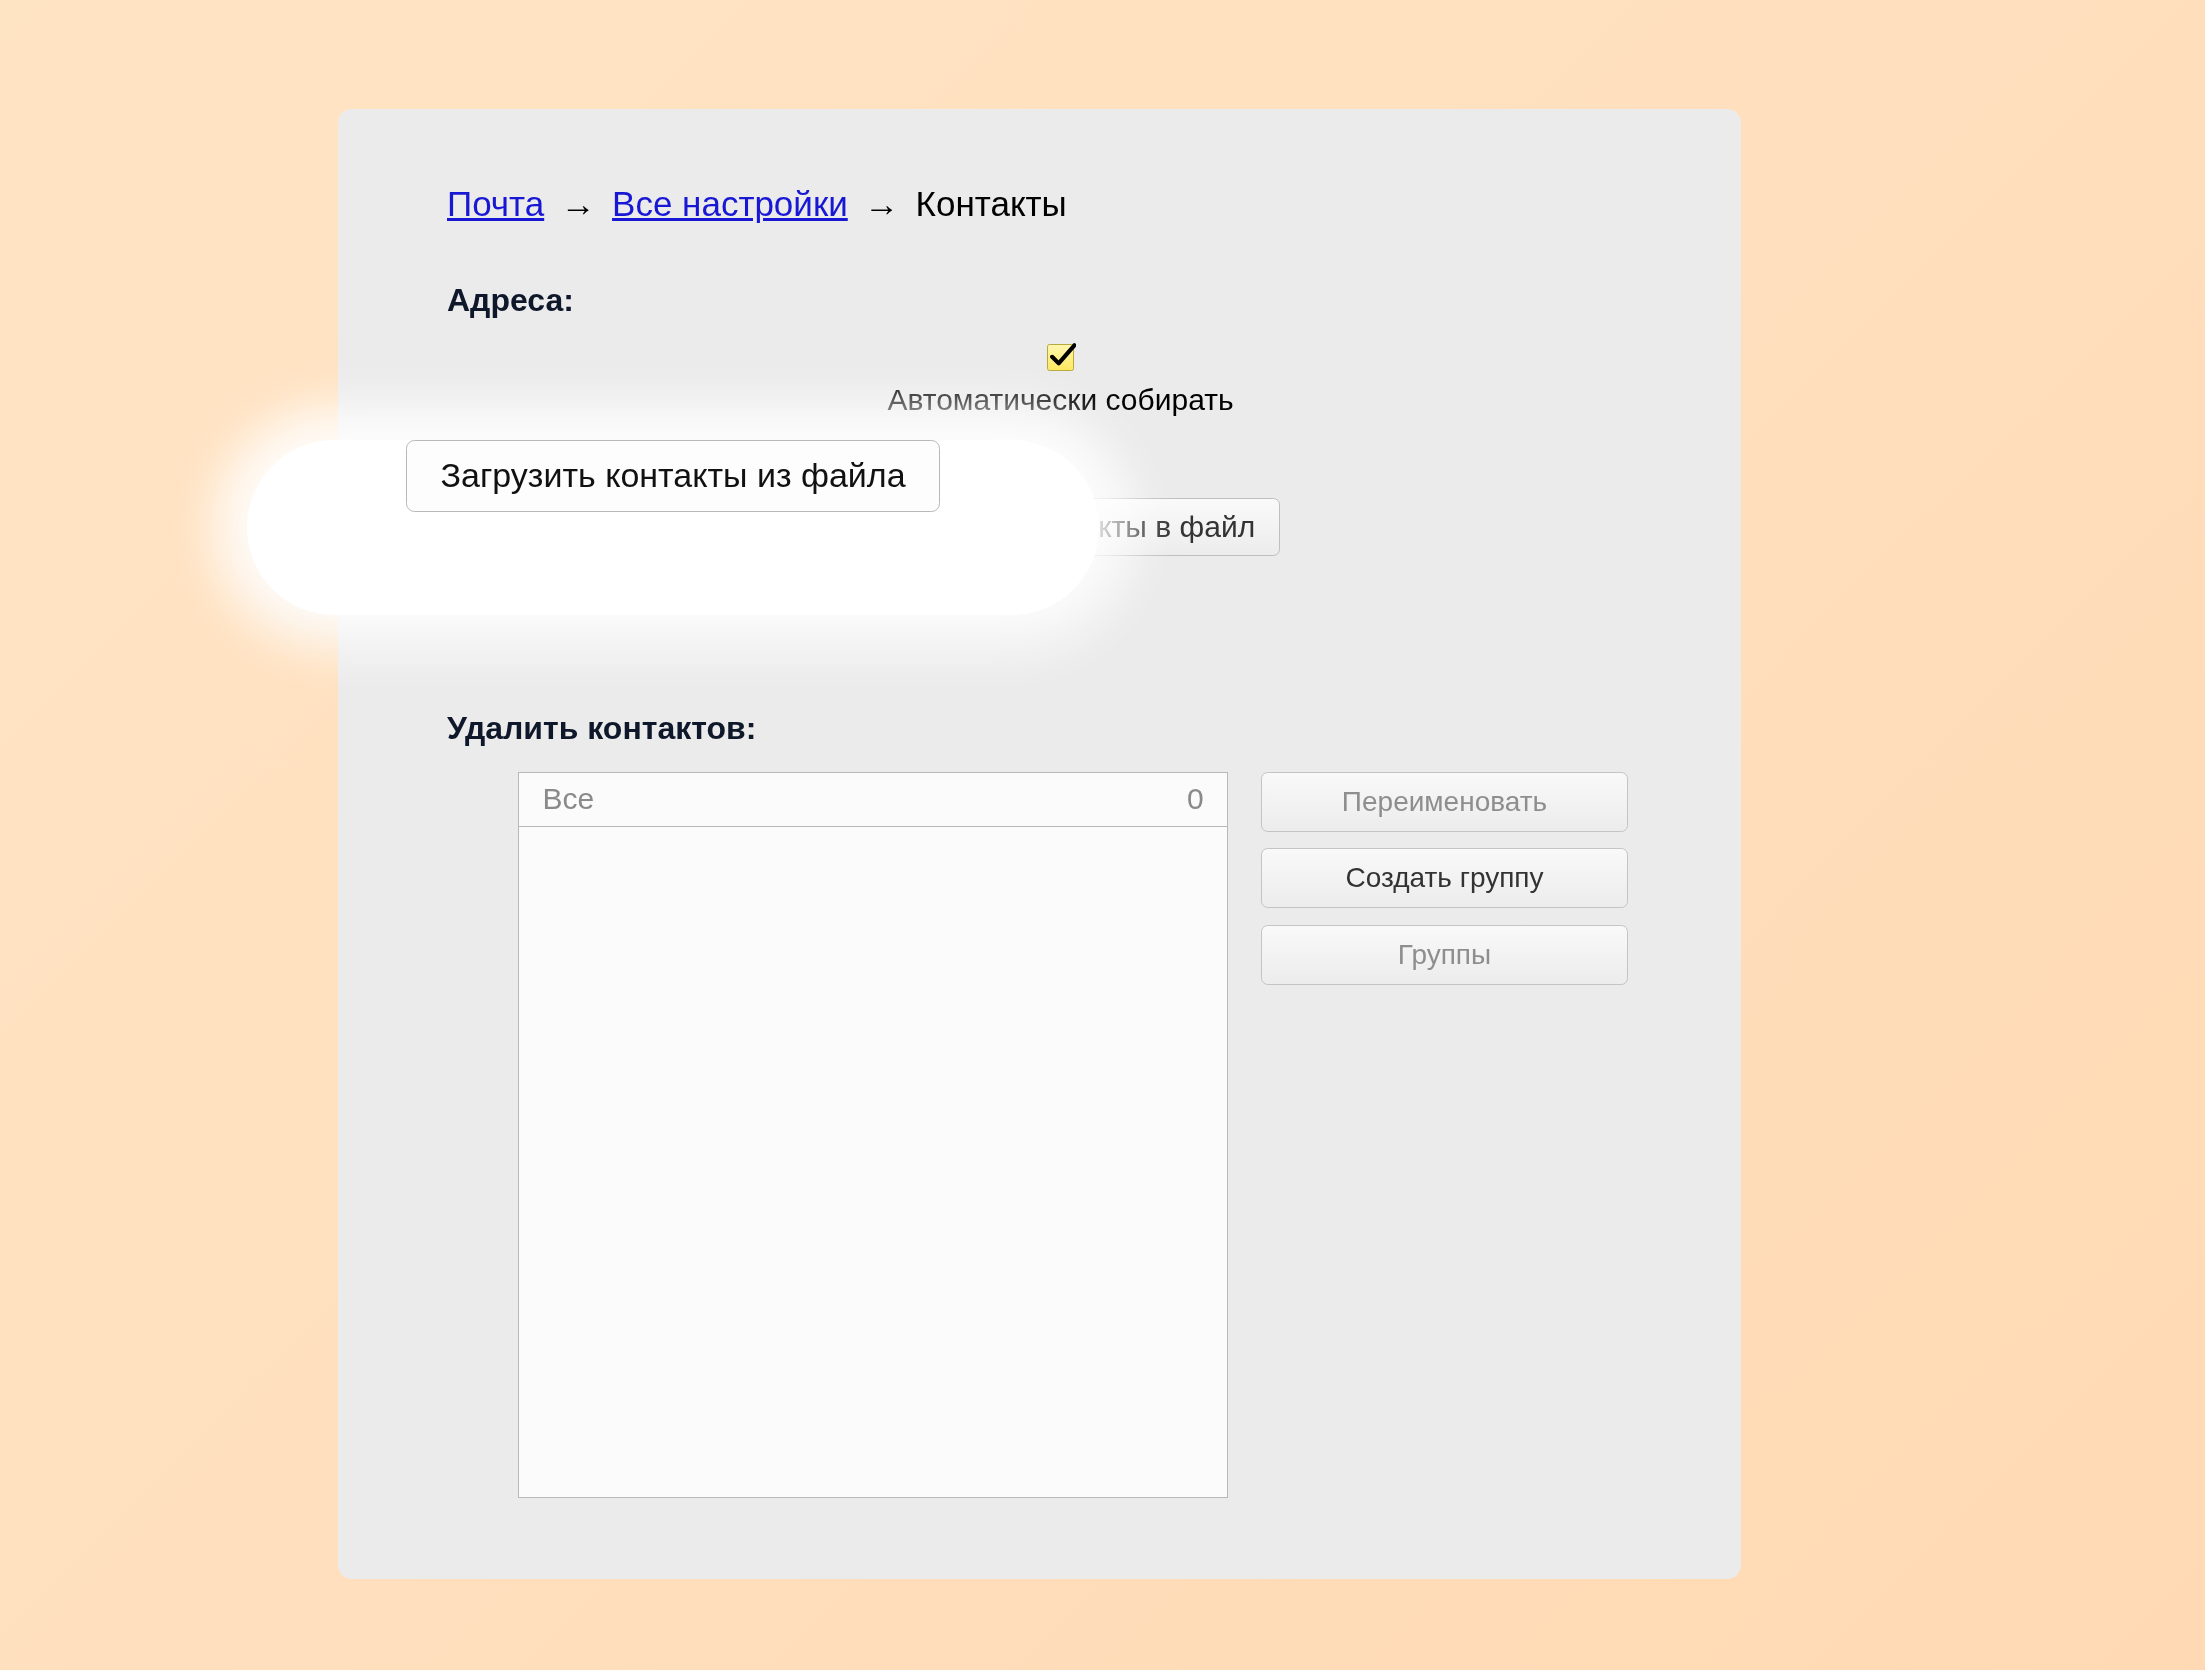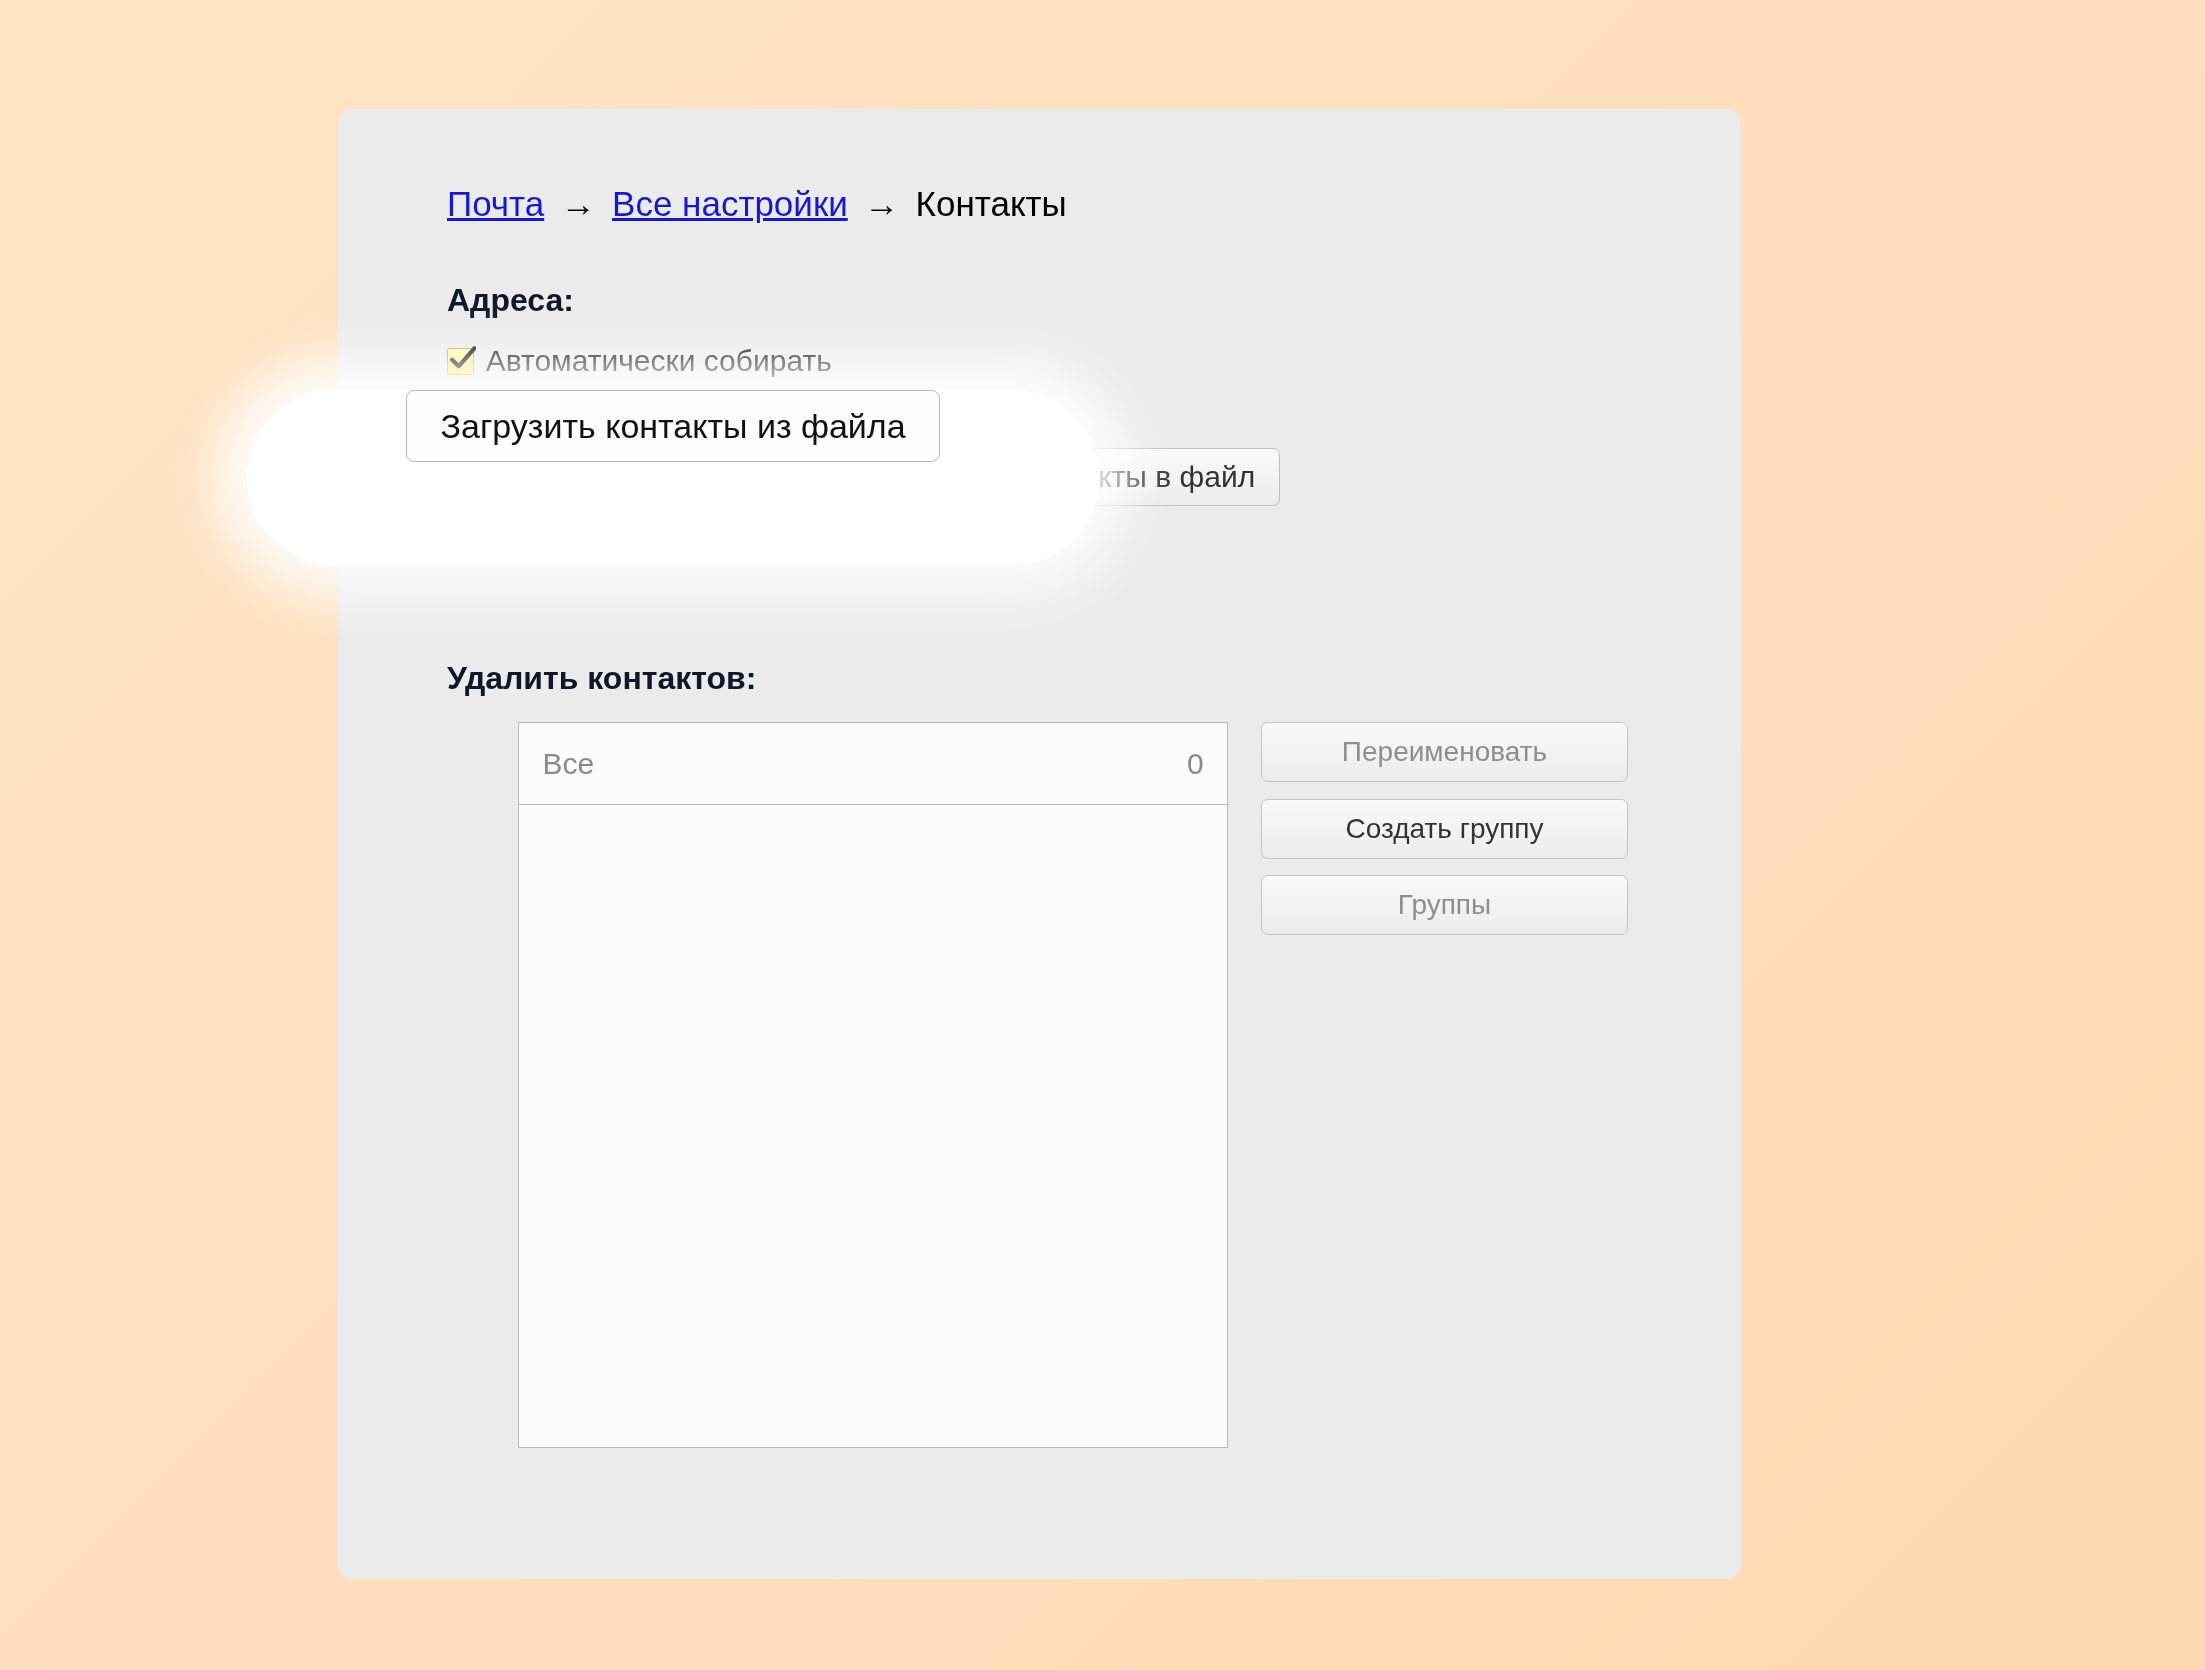--- a/index.html
+++ b/index.html
@@ -38,21 +38,22 @@
   .section-label {
     font-size: 32px;
     font-weight: bold;
     color: #0f172a;
     margin-bottom: 25px;
   }
   .checkbox-row {
     display: flex;
     align-items: center;
     gap: 11.7px;
-    margin-bottom: 32px;
+    margin-bottom: 43px;
+    flex-direction: column;
   }
   .checkbox {
     width: 27px; height: 27px;
     background: linear-gradient(#fff6b0, #ffe95e);
     border: 1.7px solid #b8a93a;
     border-radius: 2.5px;
     position: relative;
     flex-shrink: 0;
     display: inline-block;
   }
@@ -115,21 +116,21 @@
     margin-top: 21px;
     padding-left: 71px;
   }
   .group-list {
     width: 710px;
     height: 726px;
     background: #fbfbfb;
     border: 1.7px solid #b8b8b8;
   }
   .group-list-header {
-    height: 82px;
+    height: 54px;
     border-bottom: 1.7px solid #b8b8b8;
     display: flex;
     align-items: center;
     justify-content: space-between;
     padding: 0 23.4px;
     font-size: 30px;
     color: #8a8a8a;
     cursor: pointer;
   }
   .group-buttons {

